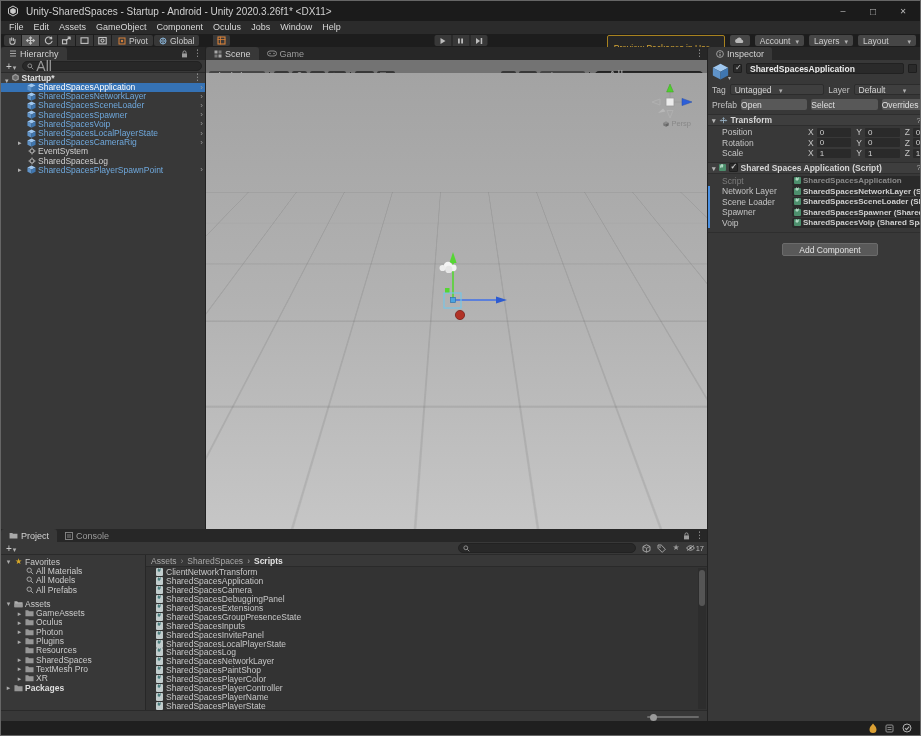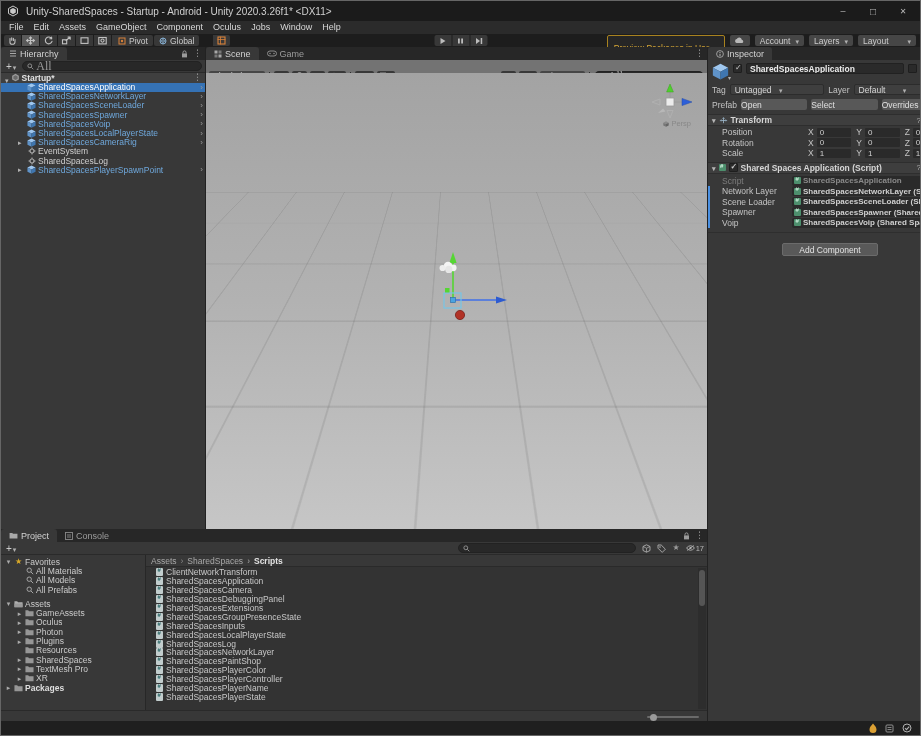--- a/index.html
+++ b/index.html
@@ -40,21 +40,21 @@
 .panel{position:absolute;background:#383838}
 .panel-tabs{height:13px;background:#272727;display:flex;align-items:stretch;position:relative}
 .tab{display:flex;align-items:center;gap:3px;padding:0 8px;font-size:9px;color:#9c9c9c}
 .tab.active{background:#383838;color:#d2d2d2;border-radius:3px 3px 0 0}
 .tab-right{position:absolute;right:3px;top:0;height:13px;display:flex;align-items:center;gap:5px}
 .kebab{color:#aaaaaa;font-size:9px;line-height:9px}
 .kebab::after{content:"\22EE"}
 .panel-toolbar{height:13px;background:#383838;border-bottom:1px solid #2a2a2a;display:flex;align-items:center;padding:0 3px;gap:4px}
 .plus-btn{color:#cccccc;font-size:10px;display:flex;align-items:center;gap:1px;padding:0 2px}
 .searchfield{flex:1;height:10px;background:#282828;border:1px solid #222;border-radius:5px;display:flex;align-items:center;padding:0 4px;gap:2px;min-width:0}
-.searchfield input{flex:1;min-width:0;background:transparent;border:0;outline:0;color:#cccccc;font-size:12px;font-family:Liberation Serif, serif}
+.searchfield input{flex:1;min-width:0;background:transparent;border:0;outline:0;color:#cccccc;font-size:14px;font-family:Liberation Sans, sans-serif}
 .searchfield input::placeholder{color:#9a9a9a}
 .lock-icon svg{display:block}
 
 
 .hierarchy{left:0;top:46px;width:205px;height:482px;border-right:1px solid #222}
 .scene-row{height:9.5px;display:flex;align-items:center;background:#3f3f3f;padding:0 3px 0 4px;gap:2px}
 .scene-row .fold::before{content:"\25BE";font-size:7px;color:#b5b5b5}
 .scene-label{font-size:8.5px;color:#e2e2e2;font-weight:bold;flex:1}
 .h-row{height:9.2px;display:flex;align-items:center;padding:0 2px 0 17px;gap:2px;position:relative}
 .h-row.selected{background:#3572b5}
@@ -1088,20 +1088,24 @@
             <div class="f-row">
               <span class="csicon"></span>
               <span class="f-label">SharedSpacesGroupPresenceState</span>
             </div>
 
             <div class="f-row">
               <span class="csicon"></span>
               <span class="f-label">SharedSpacesInputs</span>
             </div>
 
+            <div class="f-row">
+              <span class="csicon"></span>
+              <span class="f-label">SharedSpacesInvitePanel</span>
+            </div>
 
             <div class="f-row">
               <span class="csicon"></span>
               <span class="f-label">SharedSpacesLocalPlayerState</span>
             </div>
 
             <div class="f-row">
               <span class="csicon"></span>
               <span class="f-label">SharedSpacesLog</span>
             </div>

